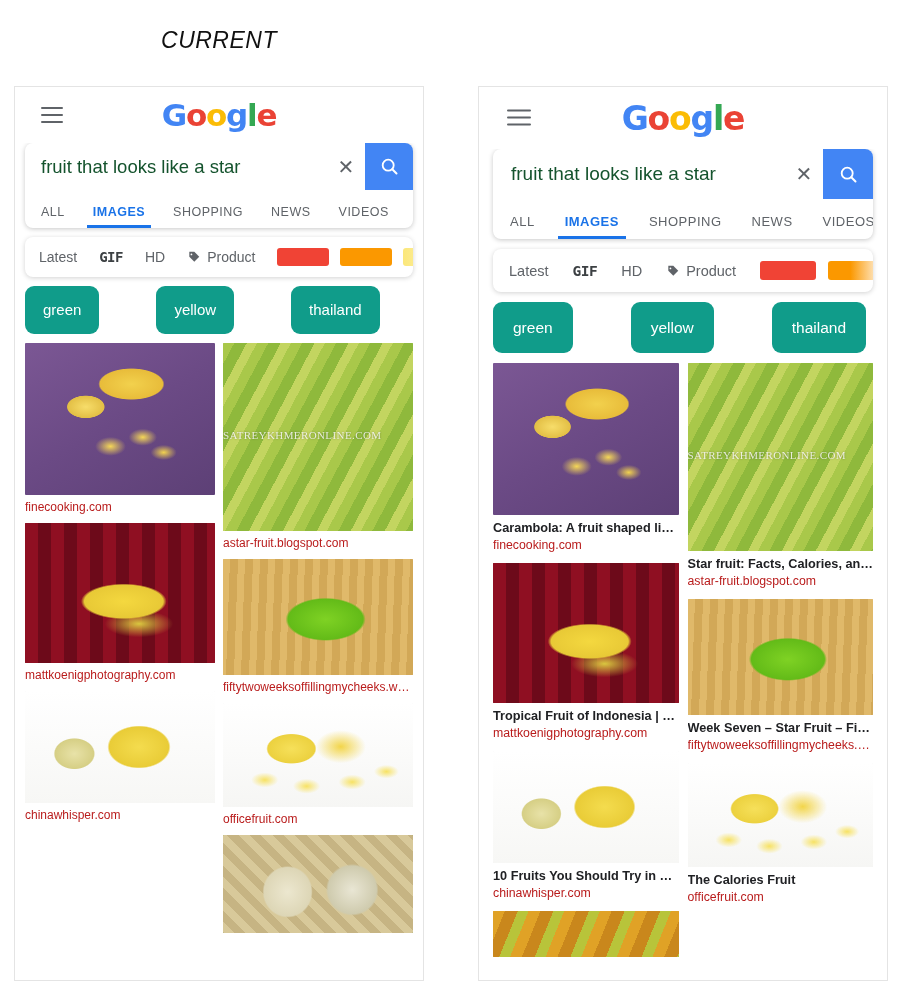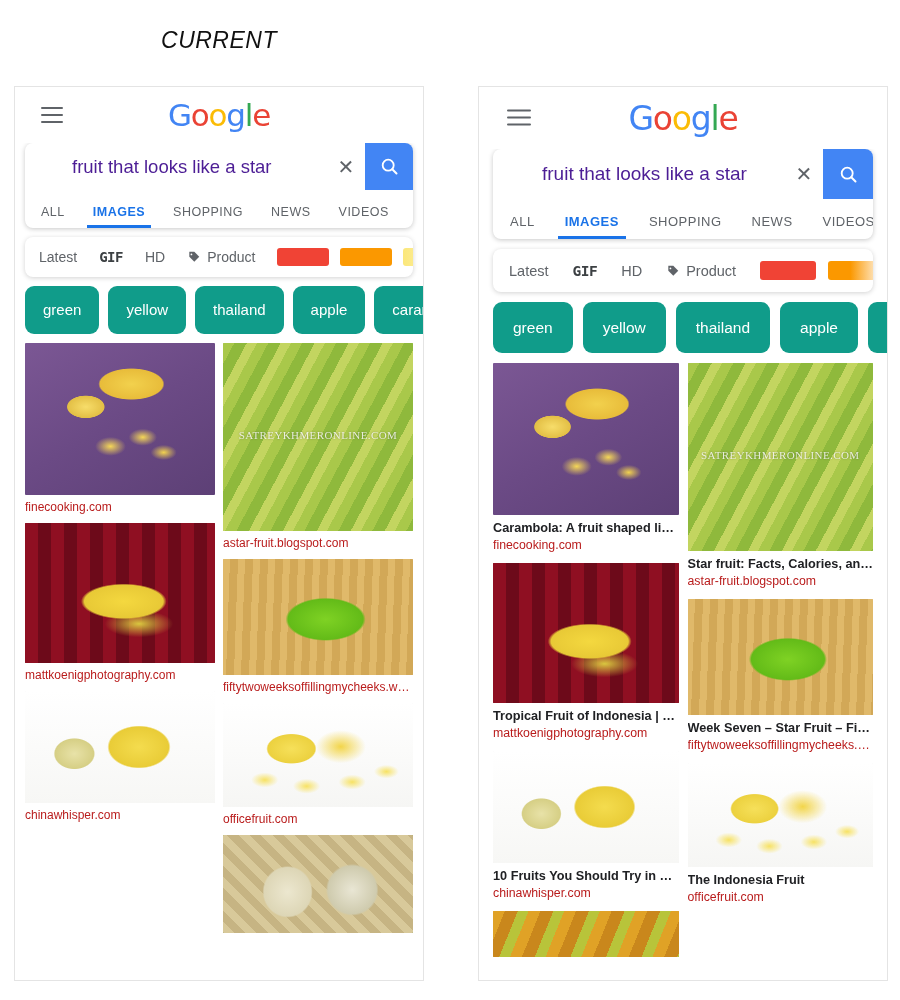--- a/index.html
+++ b/index.html
@@ -46,21 +46,21 @@
   .hamburger span {
     display: block; height: 2px; background: #5f6368; border-radius: 1px;
     margin-bottom: 5px;
   }
   .hamburger span:last-child { margin-bottom: 0; }
 
   .glogo {
     position: absolute; left: 50%; top: 50%;
     transform: translate(-50%, -50%);
     font-family: "DejaVu Sans", sans-serif;
-    font-size: 31px; letter-spacing: -1.2px; font-weight: 400;
+    font-size: 31px; letter-spacing: -1.2px; font-weight: 700;
     white-space: nowrap;
     text-align: right;
   }
   #phone-new .glogo { font-size: 33px; }
   .glogo .b { color: #4285F4; }
   .glogo .r { color: #EA4335; }
   .glogo .y { color: #FBBC05; }
   .glogo .g { color: #34A853; }
 
   
@@ -77,24 +77,23 @@
     position: relative;
     display: flex; align-items: center;
     height: 47px;
   }
   #phone-new .search-row { height: 50px; }
 
   .query {
     flex: 1;
     padding-left: 16px;
     font-size: 18.5px;
-    color: #4c1d95;
+    color: #14532d;
     white-space: nowrap; overflow: hidden;
     font-family: "Liberation Sans", sans-serif;
-    margin-left: 31px;
   }
   #phone-new .query { font-size: 19px; padding-left: 18px; }
 
   .clear-x {
     width: 38px; text-align: center;
     font-size: 20px; color: #5f6368; cursor: pointer;
     font-family: "DejaVu Sans", sans-serif;
     line-height: 1;
   }
 
@@ -173,20 +172,21 @@
     cursor: pointer;
   }
   #phone-new .swatch { width: 56px; height: 19px; margin-right: 12px; }
 
   
   .chips {
     display: flex;
     margin-top: 9px;
     padding-left: 10px;
     overflow: hidden;
+    gap: 48px;
   }
   #phone-new .chips { margin-top: 10px; padding-left: 14px; }
   .chip {
     flex: 0 0 auto;
     background: #109c8a;
     color: #fff;
     border-radius: 9px;
     padding: 0 18px;
     height: 48px;
     line-height: 48px;
@@ -214,21 +214,21 @@
 
   .thumb {
     position: relative;
     width: 100%;
     border-radius: 1px;
     overflow: hidden;
     background: #eee;
   }
   .thumb .wm {
     position: absolute; left: 0; right: 0; top: 46%;
-    text-align: center;
+    text-align: left;
     font-family: "Liberation Serif", serif;
     font-size: 11px;
     letter-spacing: 0.4px;
     color: rgba(255,255,255,0.82);
     white-space: nowrap;
     text-shadow: 0 0 2px rgba(0,0,0,0.35);
   }
 
   .tile-title {
     font-size: 12.7px;
@@ -511,20 +511,20 @@
             <div class="thumb" style="height: 116px;">
               <div class="ph ph-board"></div>
             </div>
             <div class="tile-title">Week Seven – Star Fruit – Fifty-Tw…</div>
             <div class="tile-domain">fiftytwoweeksoffillingmycheeks.w…</div>
           </div>
           <div class="tile">
             <div class="thumb" style="height: 104px;">
               <div class="ph ph-white-stars"></div>
             </div>
-            <div class="tile-title">The Indonesia Fruit</div>
+            <div class="tile-title">The Calories Fruit</div>
             <div class="tile-domain">officefruit.com</div>
           </div>
         </div>
     </div>
   </div>
 
 </div>
 
 </body></html>

